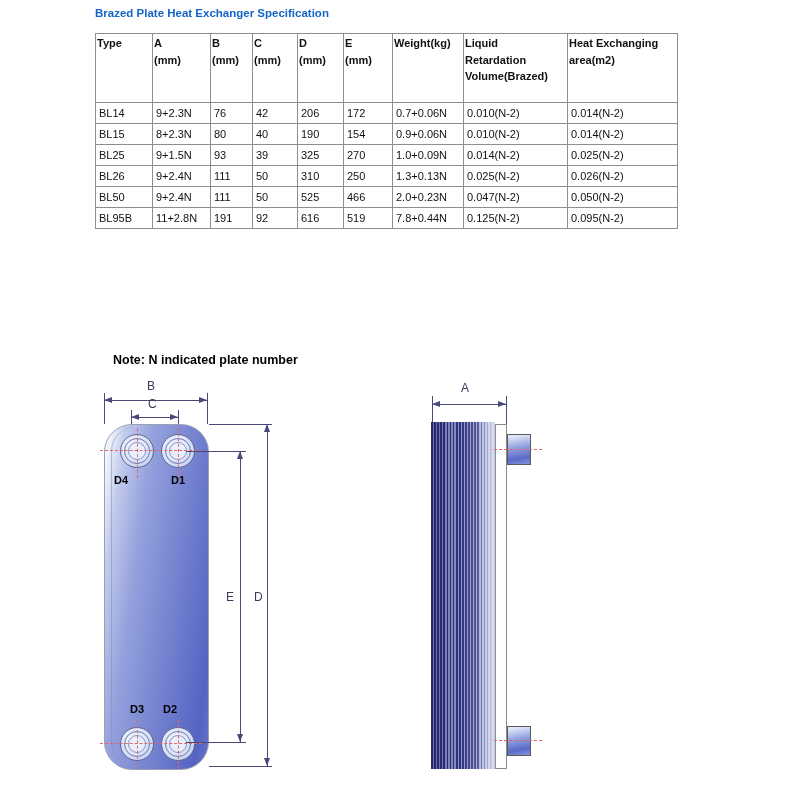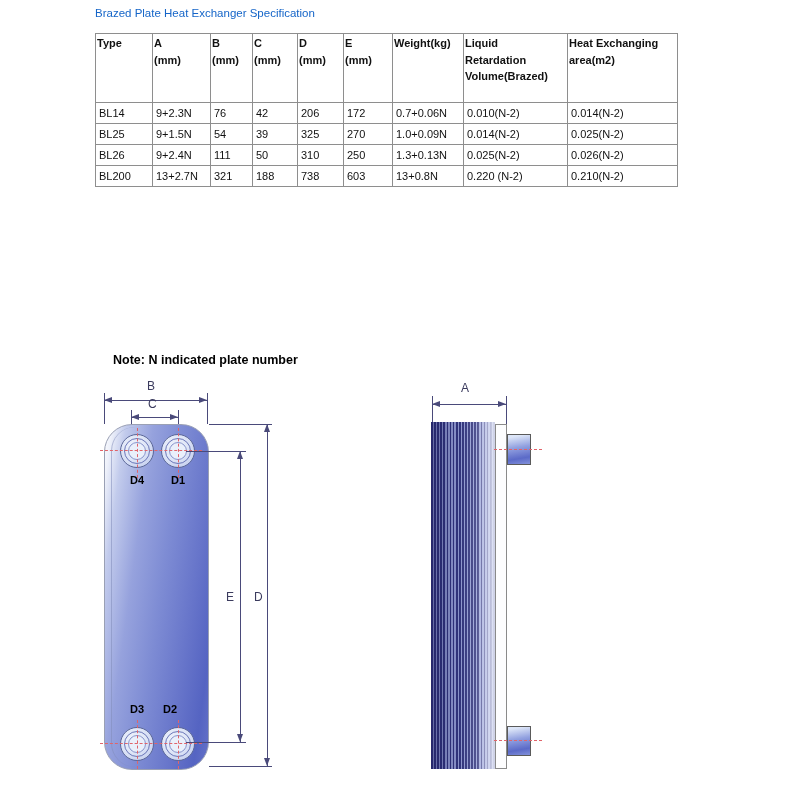--- a/index.html
+++ b/index.html
@@ -3,21 +3,21 @@
 <meta charset="utf-8">
 <style>
   html,body{margin:0;padding:0;}
   body{
     width:785px;height:786px;position:relative;background:#ffffff;
     font-family:"Liberation Sans", sans-serif;color:#111;overflow:hidden;
   }
   .abs{position:absolute;}
 
   
-  #page-title{left:95px;top:7px;font-size:11.5px;font-weight:normal;color:#1565c8;}
+  #page-title{left:95px;top:7px;font-size:11.5px;font-weight:bold;color:#1565c8;}
   #note{left:113px;top:353px;font-size:12.5px;font-weight:bold;color:#000;}
 
   
   #spec-table{left:95px;top:33px;border-collapse:collapse;table-layout:fixed;font-size:11px;}
   #spec-table th,#spec-table td{border:1px solid #8e8e8e;overflow:hidden;white-space:nowrap;}
   #spec-table th{font-weight:bold;text-align:left;vertical-align:top;height:67px;padding:1px 1px 0 1px;line-height:16.5px;}
   #spec-table td{height:20px;text-align:left;padding:0 2px 0 3px;font-weight:normal;}
 
   
   .dim{background:#4a4a7a;}
@@ -132,51 +132,73 @@
         <td>9+2.3N</td>
         <td>76</td>
         <td>42</td>
         <td>206</td>
         <td>172</td>
         <td>0.7+0.06N</td>
         <td>0.010(N-2)</td>
         <td>0.014(N-2)</td>
       </tr>
       <tr>
+        <td>BL15</td>
+        <td>8+2.3N</td>
+        <td>80</td>
+        <td>40</td>
+        <td>190</td>
+        <td>154</td>
+        <td>0.9+0.06N</td>
+        <td>0.010(N-2)</td>
+        <td>0.014(N-2)</td>
+      </tr>
+      <tr>
         <td>BL25</td>
         <td>9+1.5N</td>
-        <td>54</td>
+        <td>93</td>
         <td>39</td>
         <td>325</td>
         <td>270</td>
         <td>1.0+0.09N</td>
         <td>0.014(N-2)</td>
         <td>0.025(N-2)</td>
       </tr>
       <tr>
         <td>BL26</td>
         <td>9+2.4N</td>
         <td>111</td>
         <td>50</td>
         <td>310</td>
         <td>250</td>
         <td>1.3+0.13N</td>
         <td>0.025(N-2)</td>
         <td>0.026(N-2)</td>
       </tr>
       <tr>
-        <td>BL200</td>
-        <td>13+2.7N</td>
-        <td>321</td>
-        <td>188</td>
-        <td>738</td>
-        <td>603</td>
-        <td>13+0.8N</td>
-        <td>0.220 (N-2)</td>
-        <td>0.210(N-2)</td>
+        <td>BL50</td>
+        <td>9+2.4N</td>
+        <td>111</td>
+        <td>50</td>
+        <td>525</td>
+        <td>466</td>
+        <td>2.0+0.23N</td>
+        <td>0.047(N-2)</td>
+        <td>0.050(N-2)</td>
+      </tr>
+      <tr>
+        <td>BL95B</td>
+        <td>11+2.8N</td>
+        <td>191</td>
+        <td>92</td>
+        <td>616</td>
+        <td>519</td>
+        <td>7.8+0.44N</td>
+        <td>0.125(N-2)</td>
+        <td>0.095(N-2)</td>
       </tr>
     </tbody>
 </table>
 
 <div class="abs" id="note">Note: N indicated plate number</div>
 
 <div class="abs dim dim-v" style="left:104px;top:393px;height:31px"></div>
 <div class="abs dim dim-v" style="left:207px;top:393px;height:31px"></div>
 <div class="abs dim dim-h" style="left:104px;top:400px;width:103px"></div>
 <div class="abs arr" style="left:104px;top:397px;border-width:3px 8px 3px 0;border-right-color:#4a4a7a"></div>
@@ -209,21 +231,21 @@
     <div class="hole"></div>
   </div>
 
 <div class="abs red-h" style="left:100px;top:450px;width:102px"></div>
 <div class="abs red-h" style="left:100px;top:743px;width:102px"></div>
 <div class="abs red-v" style="left:137px;top:428px;height:50px"></div>
 <div class="abs red-v" style="left:178px;top:428px;height:50px"></div>
 <div class="abs red-v" style="left:137px;top:720px;height:49px"></div>
 <div class="abs red-v" style="left:178px;top:720px;height:49px"></div>
 
-<div class="abs port-label" style="left:124px;top:474px">D4</div>
+<div class="abs port-label" style="left:108px;top:474px">D4</div>
 <div class="abs port-label" style="left:165px;top:474px">D1</div>
 <div class="abs port-label" style="left:124px;top:703px">D3</div>
 <div class="abs port-label" style="left:157px;top:703px">D2</div>
 
 <div class="abs dim dim-h" style="left:186px;top:451px;width:60px"></div>
 <div class="abs dim dim-h" style="left:186px;top:742px;width:60px"></div>
 <div class="abs dim dim-v" style="left:240px;top:451px;height:291px"></div>
 <div class="abs arr" style="left:237px;top:451px;border-width:0 3px 8px 3px;border-bottom-color:#4a4a7a"></div>
 <div class="abs arr" style="left:237px;top:734px;border-width:8px 3px 0 3px;border-top-color:#4a4a7a"></div>
 <div class="abs dim-label" style="left:226px;top:590px">E</div>

